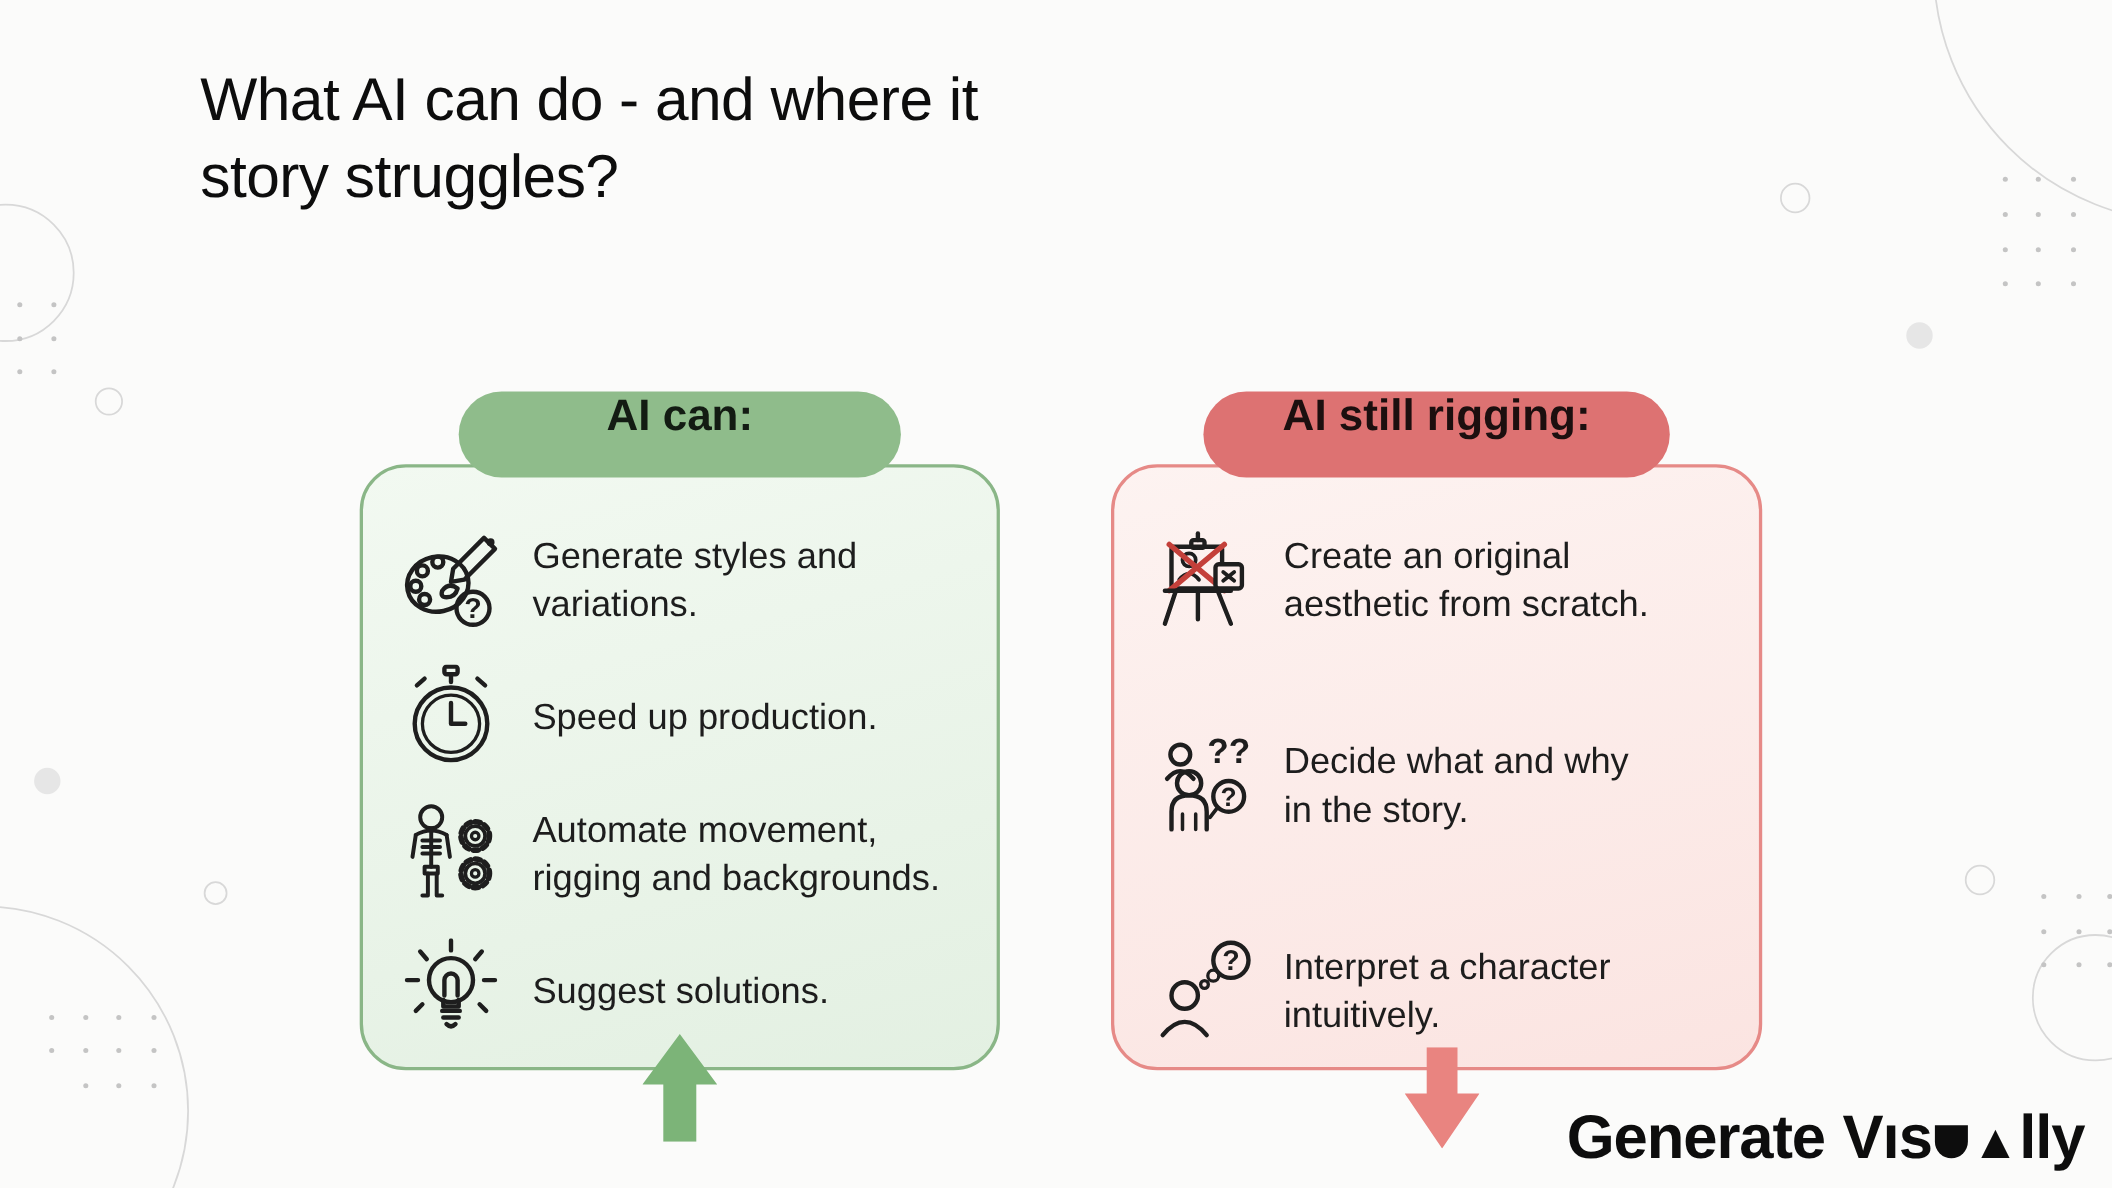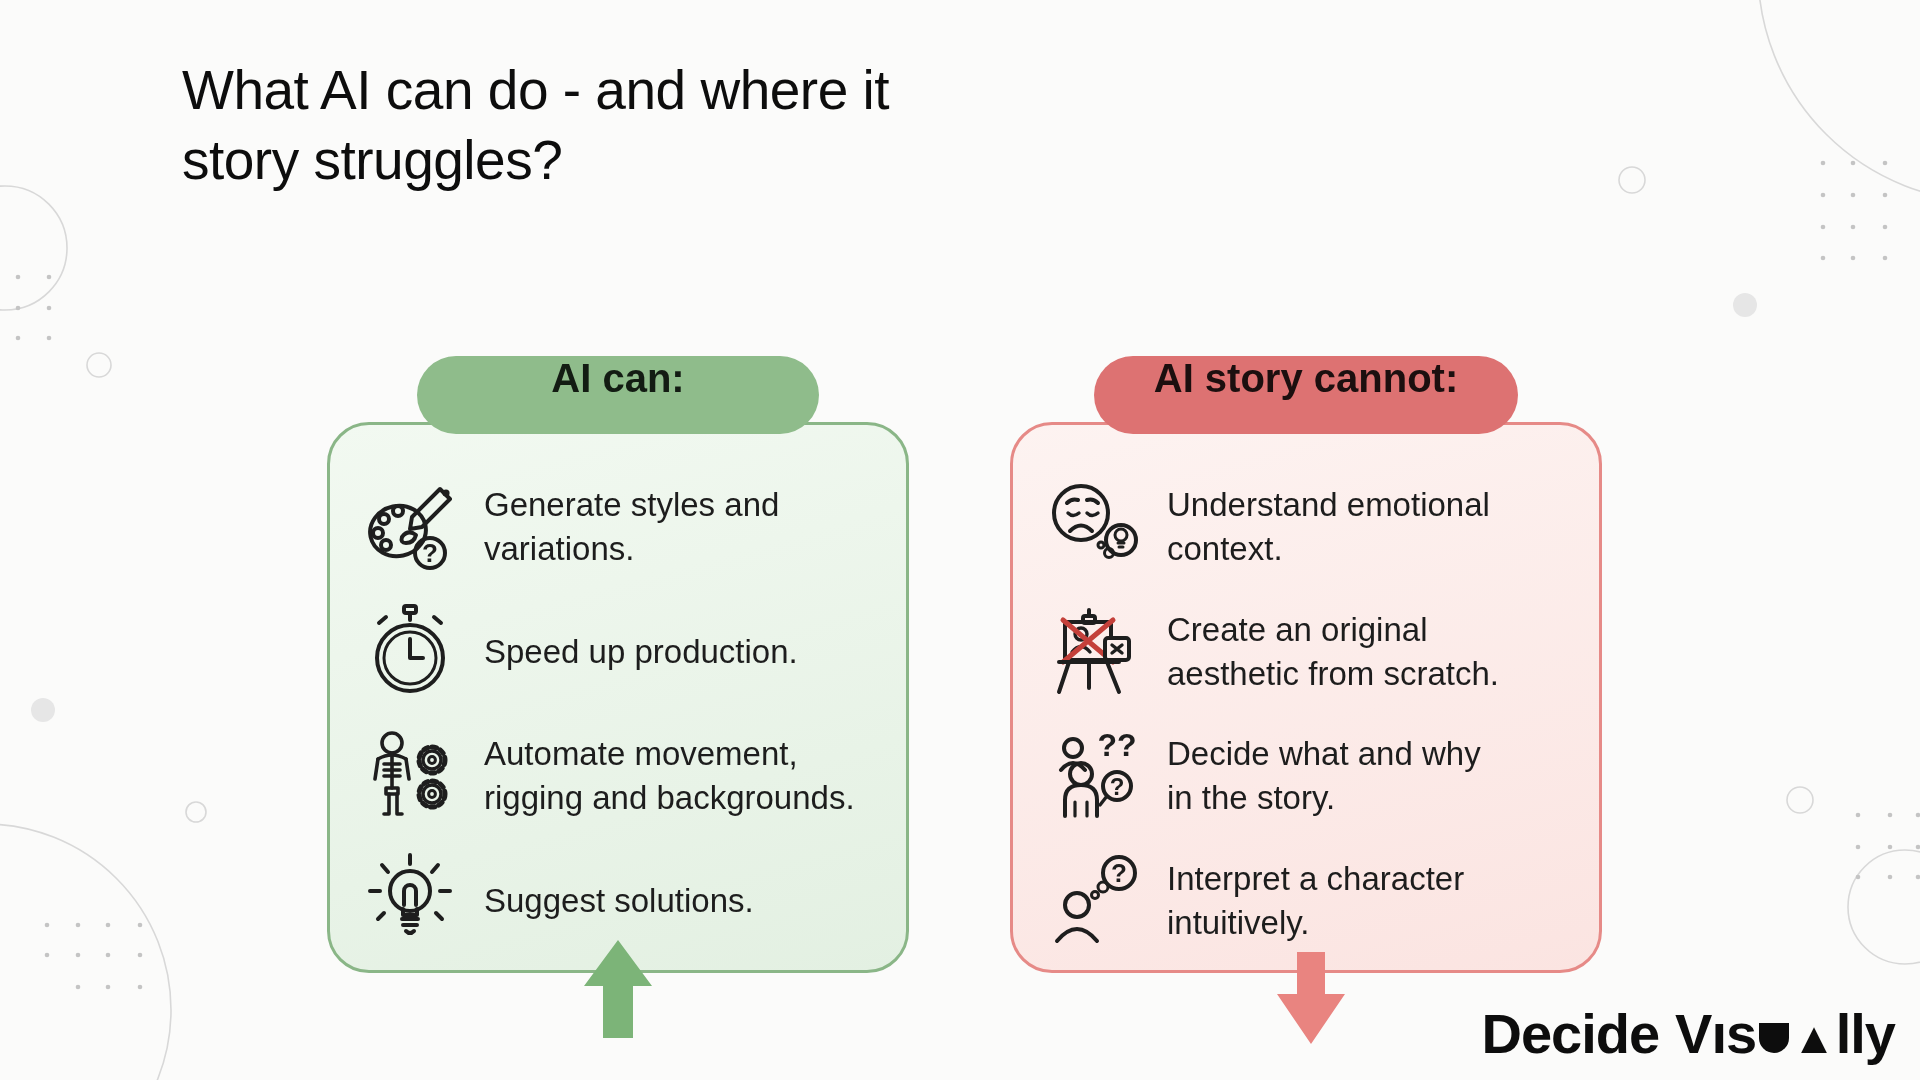--- a/index.html
+++ b/index.html
@@ -195,43 +195,24 @@
           <span>Suggest solutions.</span>
           <span></span>
         </div>
       </div>
 
     </div>
   </section>
 
   <section class="card red">
     <div class="pill red">
-      <span>AI story cannot:</span>
+      <span>AI still rigging:</span>
     </div>
     <div class="items">
 
-      <div class="item">
-        <span class="ic">
-          <svg width="96" height="96" viewBox="0 0 96 96" fill="none" stroke="#1e1e1e" stroke-width="4" stroke-linecap="round" stroke-linejoin="round">
-            <circle cx="36" cy="34" r="27"></circle>
-            <path d="M22,24 q5,-5 11,-3 M42,21 q6,-2 11,3"></path>
-            <path d="M23,34 q5,5 11,0 M42,34 q5,5 11,0" stroke-width="3.4"></path>
-            <path d="M25,52 q11,-11 22,0"></path>
-            <circle cx="56" cy="66" r="3" stroke-width="3"></circle>
-            <circle cx="64" cy="74" r="4.5" stroke-width="3"></circle>
-            <circle cx="76" cy="61" r="15"></circle>
-            <circle cx="76" cy="56" r="6" stroke-width="3"></circle>
-            <path d="M73,64 h6 M74,68 h4" stroke-width="3"></path>
-          </svg>
-        </span>
-        <div class="txt">
-          <span>Understand emotional</span>
-          <span>context.</span>
-        </div>
-      </div>
 
       <div class="item">
         <span class="ic">
           <svg width="96" height="96" viewBox="0 0 96 96" fill="none" stroke="#1e1e1e" stroke-width="4" stroke-linecap="round" stroke-linejoin="round">
             <path d="M44,6 v6"></path>
             <rect x="38" y="12" width="12" height="7" rx="2"></rect>
             <rect x="20" y="18" width="46" height="38" rx="2"></rect>
             <circle cx="36" cy="30" r="6" stroke-width="3.4"></circle>
             <path d="M27,48 q9,-11 18,0" stroke-width="3.4"></path>
             <path d="M18,16 L68,58 M68,16 L18,58" stroke="#c4403a" stroke-width="5"></path>
@@ -292,21 +273,21 @@
       <polygon points="34,0 68,46 49,46 49,98 19,98 19,46 0,46" fill="#7cb478"></polygon>
     </svg>
   </span>
   <span class="arrow red">
     <svg width="68" height="92" viewBox="0 0 68 92">
       <polygon points="20,0 48,0 48,42 68,42 34,92 0,42 20,42" fill="#e98480"></polygon>
     </svg>
   </span>
 
   <div class="logo">
-    <span class="lg-prefix">Decide</span>
+    <span class="lg-prefix">Generate</span>
     <span class="lg-v">V</span>
     <span class="lg-is">ıs</span>
     <span class="lg-u"></span>
     <span class="lg-tri">▲</span>
     <span class="lg-suffix">lly</span>
   </div>
 
 </div>
 
 </body></html>

